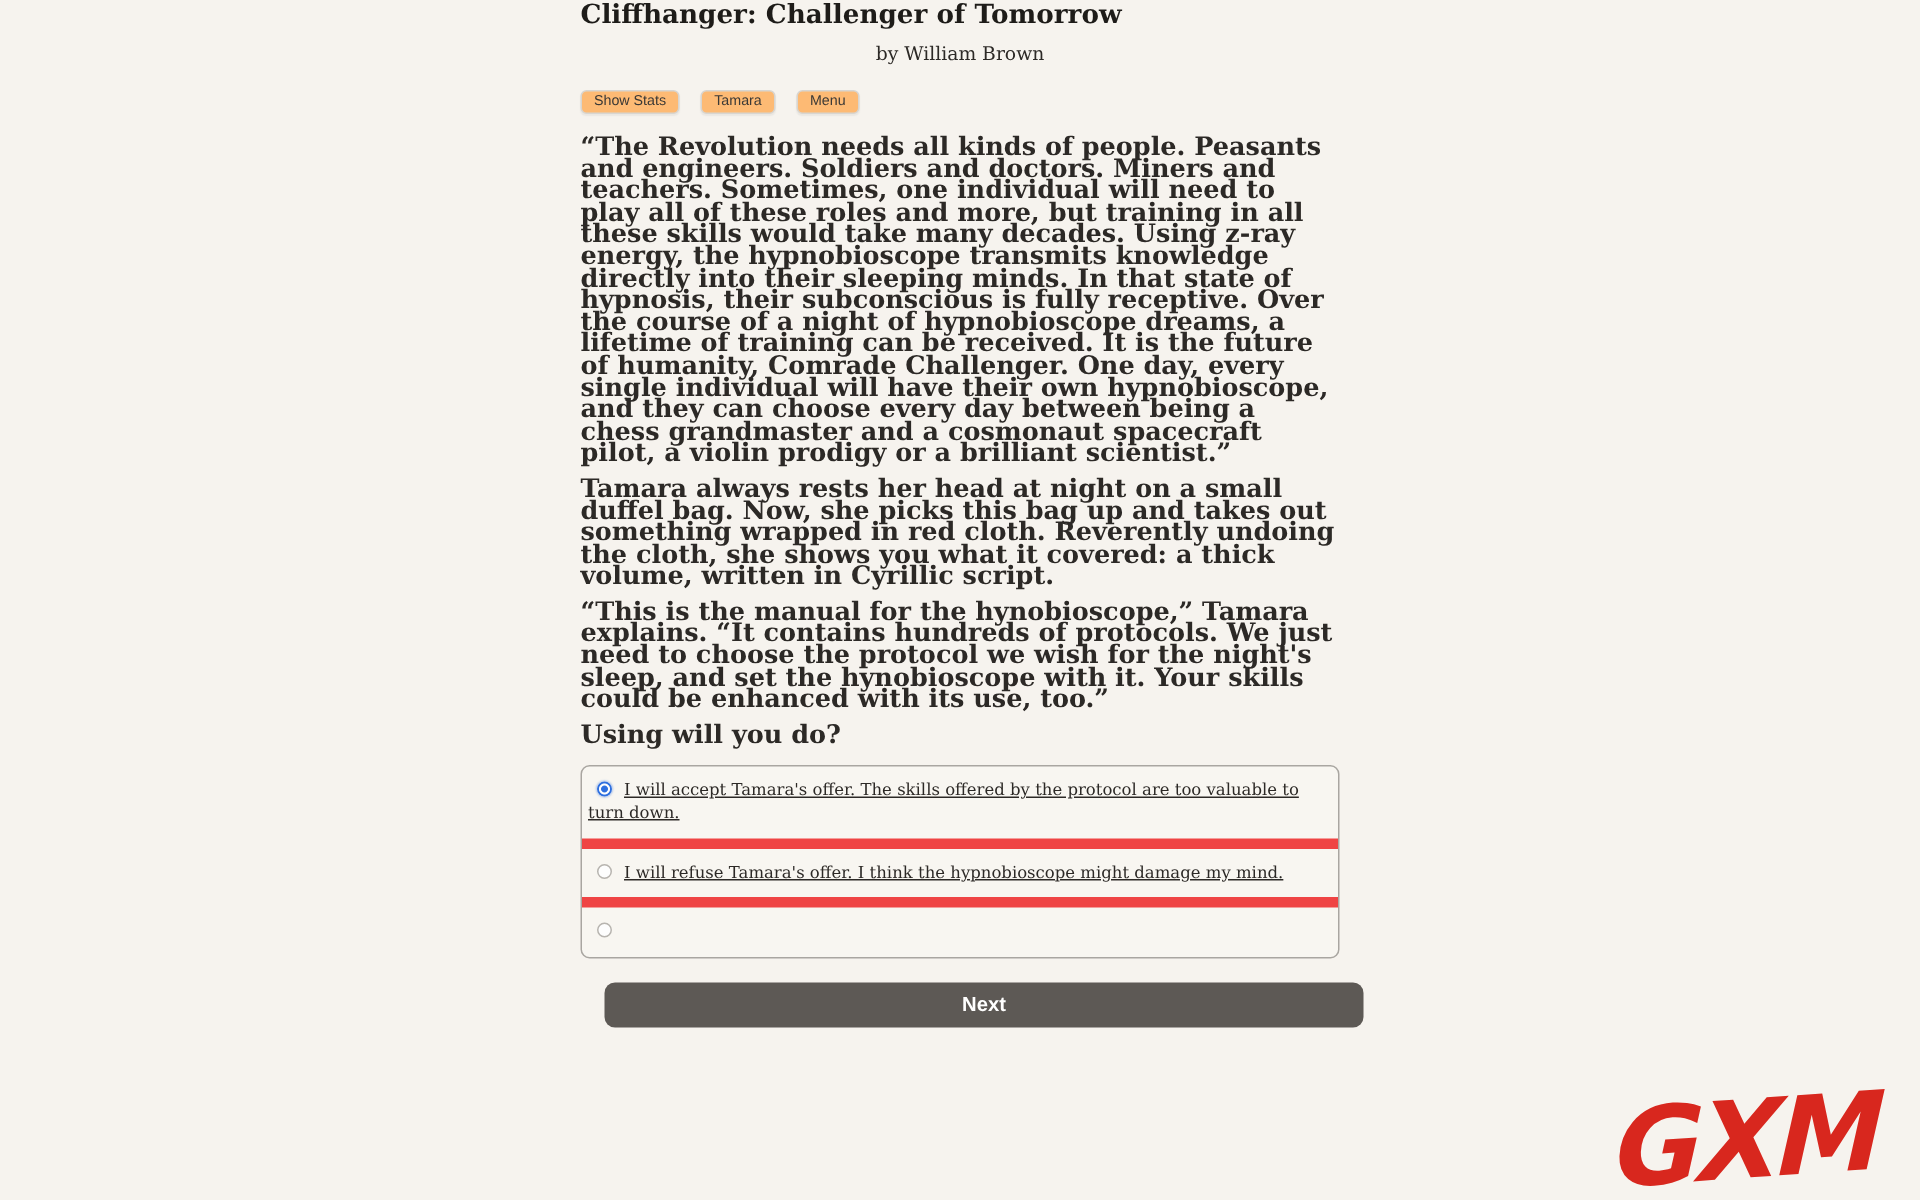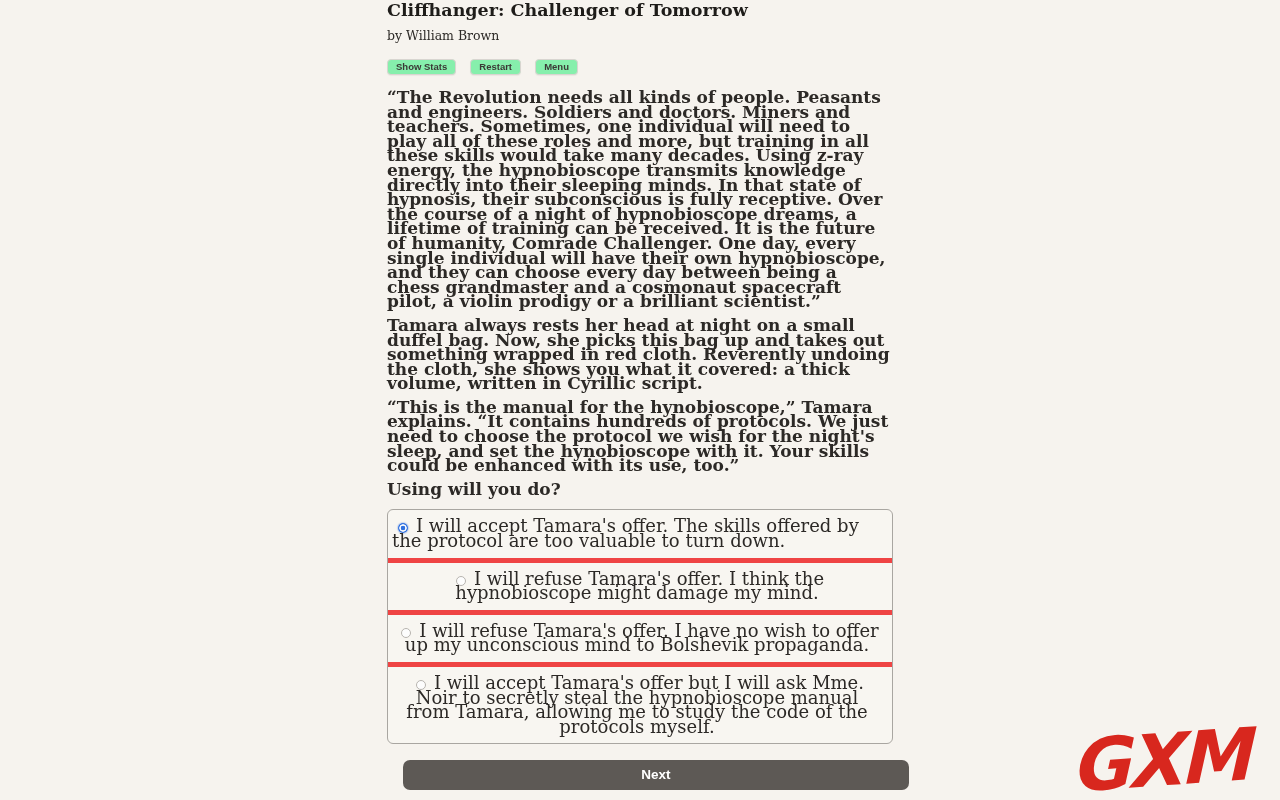--- a/index.html
+++ b/index.html
@@ -10,45 +10,45 @@
     position:relative;
     overflow:hidden;
     color:#2c2926;
   }
   .content { width:506px; margin:0 auto; }
 
   h1.game-title {
     font-size:17.5px; font-weight:600; margin:0 0 8px;
     color:#1e1c19; font-family:"DejaVu Serif", serif;
   }
-  .byline { font-size:12.5px; line-height:15px; margin:0 0 12px; }
+  .byline { font-size:12.5px; line-height:15px; margin:0 0 12px;text-align:center; }
 
   .toolbar { margin:0 0 15px; }
   .toolbar button {
     font-family:"Liberation Sans", sans-serif;
-    font-size:9.5px; font-weight:bold; color:#3b3936;
-    background:#86efac; border:1px solid #d8d5d0; border-radius:4px;
+    font-size:9.5px; font-weight:normal; color:#3b3936;
+    background:#fdba74; border:1px solid #d8d5d0; border-radius:4px;
     padding:1px 8px 2px; margin-right:9px;
     box-shadow:0 1px 1px rgba(0,0,0,0.05);
     cursor:pointer;
     text-align:right;
   }
 
   p.story { font-size:17px; line-height:14.6px; margin:0 0 9px;font-weight:bold; }
   p.prompt { margin-bottom:13px; }
 
   .choices {
     border:1px solid #a9a6a1; border-radius:6px;
     background:#f8f6f1; overflow:hidden;
   }
   .choice-row {
     display:block; padding:9px 10px 9px 4px;
-    font-size:18px; line-height:14.6px; cursor:pointer;
+    font-size:11px; line-height:14.6px; cursor:pointer;text-decoration:underline;
   }
-  .choice-row + .choice-row { border-top:5px solid #ef4444;text-align:center; }
+  .choice-row + .choice-row { border-top:7px solid #ef4444; }
 
   .radio {
     display:inline-block; width:10px; height:10px; border-radius:50%;
     background:#fdfdfd; border:1px solid #b7b4af; box-sizing:border-box;
     margin:0 8px 0 6px; vertical-align:-1px;
   }
   .radio.selected {
     border:none;
     background:radial-gradient(circle, #2e6fdf 0 2px, #fdfdfd 2.6px 3.4px, #2e6fdf 4px 5px);
     box-shadow:0 0 1px 1px rgba(46,111,223,0.25);
@@ -78,41 +78,38 @@
 <body>
 
 <div class="content">
 
   <h1 class="game-title">Cliffhanger: Challenger of Tomorrow</h1>
 
   <div class="byline">by William Brown</div>
 
   <div class="toolbar">
     <button>Show Stats</button>
-    <button>Restart</button>
+    <button>Tamara</button>
     <button>Menu</button>
   </div>
 
   <p class="story">“The Revolution needs all kinds of people. Peasants and engineers. Soldiers and doctors. Miners and teachers. Sometimes, one individual will need to play all of these roles and more, but training in all these skills would take many decades. Using z-ray energy, the hypnobioscope transmits knowledge directly into their sleeping minds. In that state of hypnosis, their subconscious is fully receptive. Over the course of a night of hypnobioscope dreams, a lifetime of training can be received. It is the future of humanity, Comrade Challenger. One day, every single individual will have their own hypnobioscope, and they can choose every day between being a chess grandmaster and a cosmonaut spacecraft pilot, a violin prodigy or a brilliant scientist.”</p>
   <p class="story">Tamara always rests her head at night on a small duffel bag. Now, she picks this bag up and takes out something wrapped in red cloth. Reverently undoing the cloth, she shows you what it covered: a thick volume, written in Cyrillic script.</p>
   <p class="story">“This is the manual for the hynobioscope,” Tamara explains. “It contains hundreds of protocols. We just need to choose the protocol we wish for the night's sleep, and set the hynobioscope with it. Your skills could be enhanced with its use, too.”</p>
   <p class="story prompt">Using will you do?</p>
 
   <div class="choices">
     <label class="choice-row">
       <span class="radio selected"></span><span>I will accept Tamara's offer. The skills offered by the protocol are too valuable to turn down.</span>
     </label>
     <label class="choice-row">
       <span class="radio"></span><span>I will refuse Tamara's offer. I think the hypnobioscope might damage my mind.</span>
     </label>
     <label class="choice-row">
-      <span class="radio"></span><span>I will refuse Tamara's offer. I have no wish to offer up my unconscious mind to Bolshevik propaganda.</span>
-    </label>
-    <label class="choice-row">
-      <span class="radio"></span><span>I will accept Tamara's offer but I will ask Mme. Noir to secretly steal the hypnobioscope manual from Tamara, allowing me to study the code of the protocols myself.</span>
+      <span class="radio"></span>
     </label>
   </div>
 
   <button class="next-button">Next</button>
 
 </div>
 
 <div class="watermark">GXM</div>
 
 </body></html>

